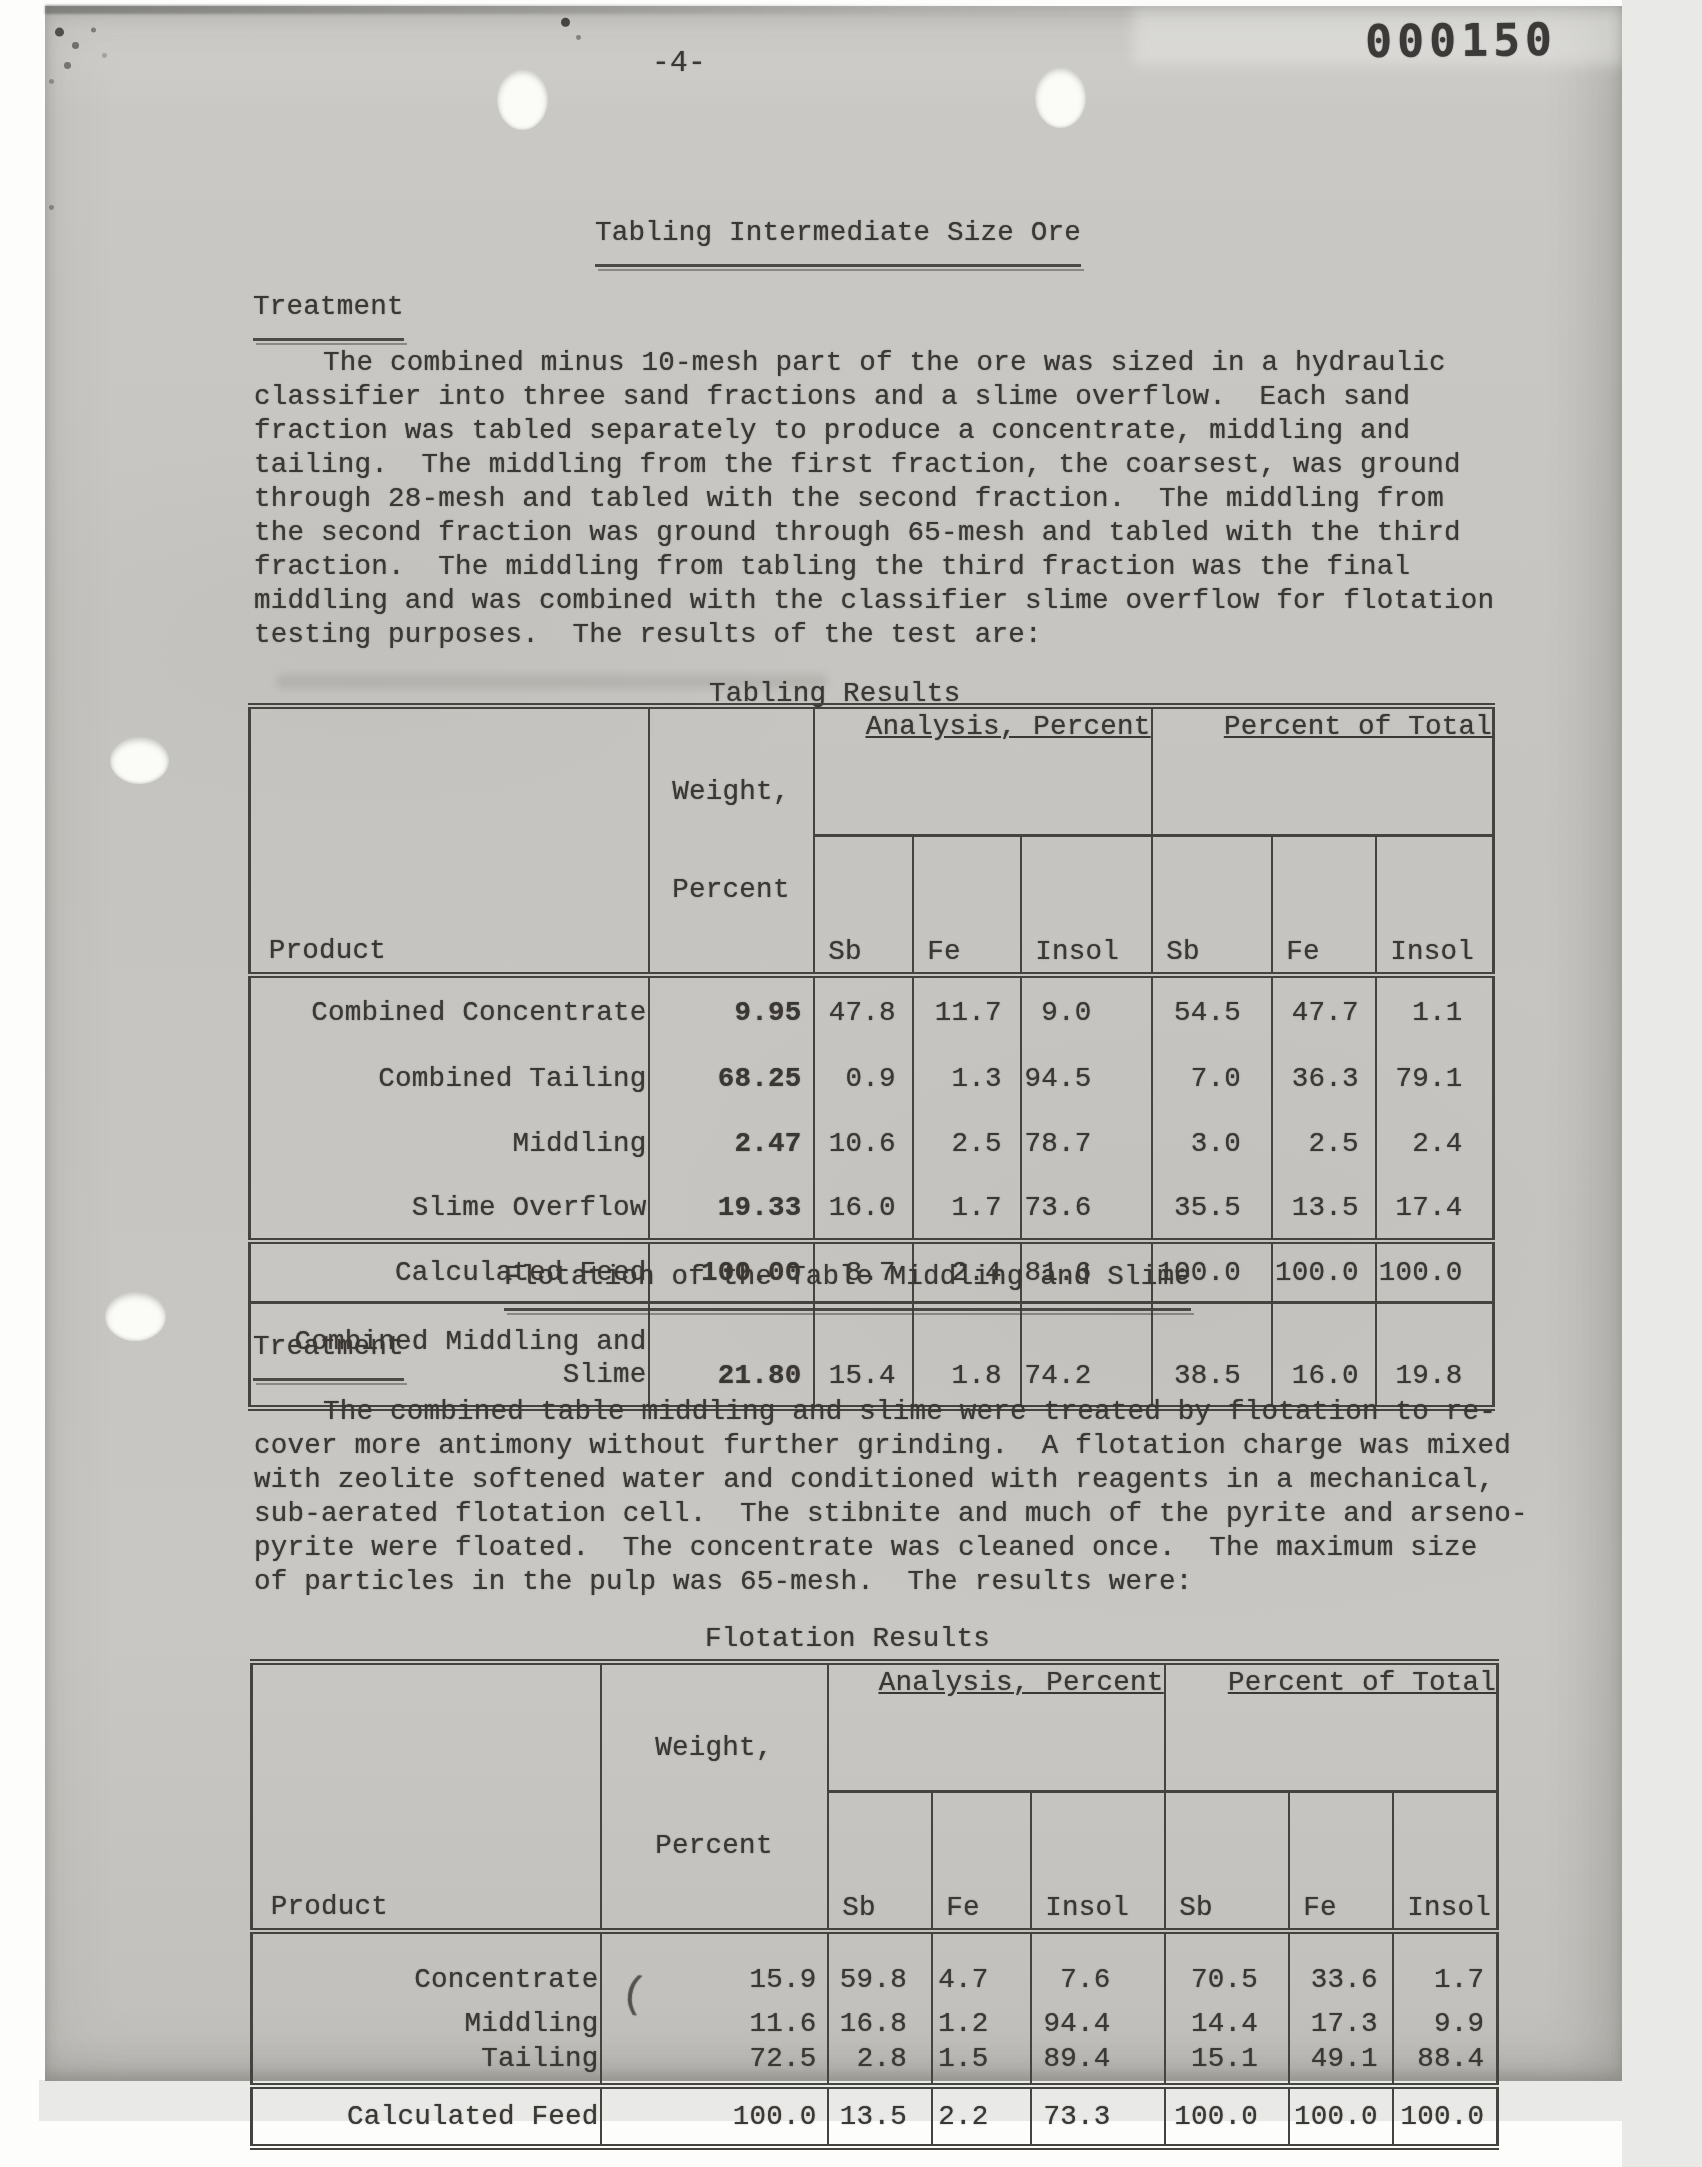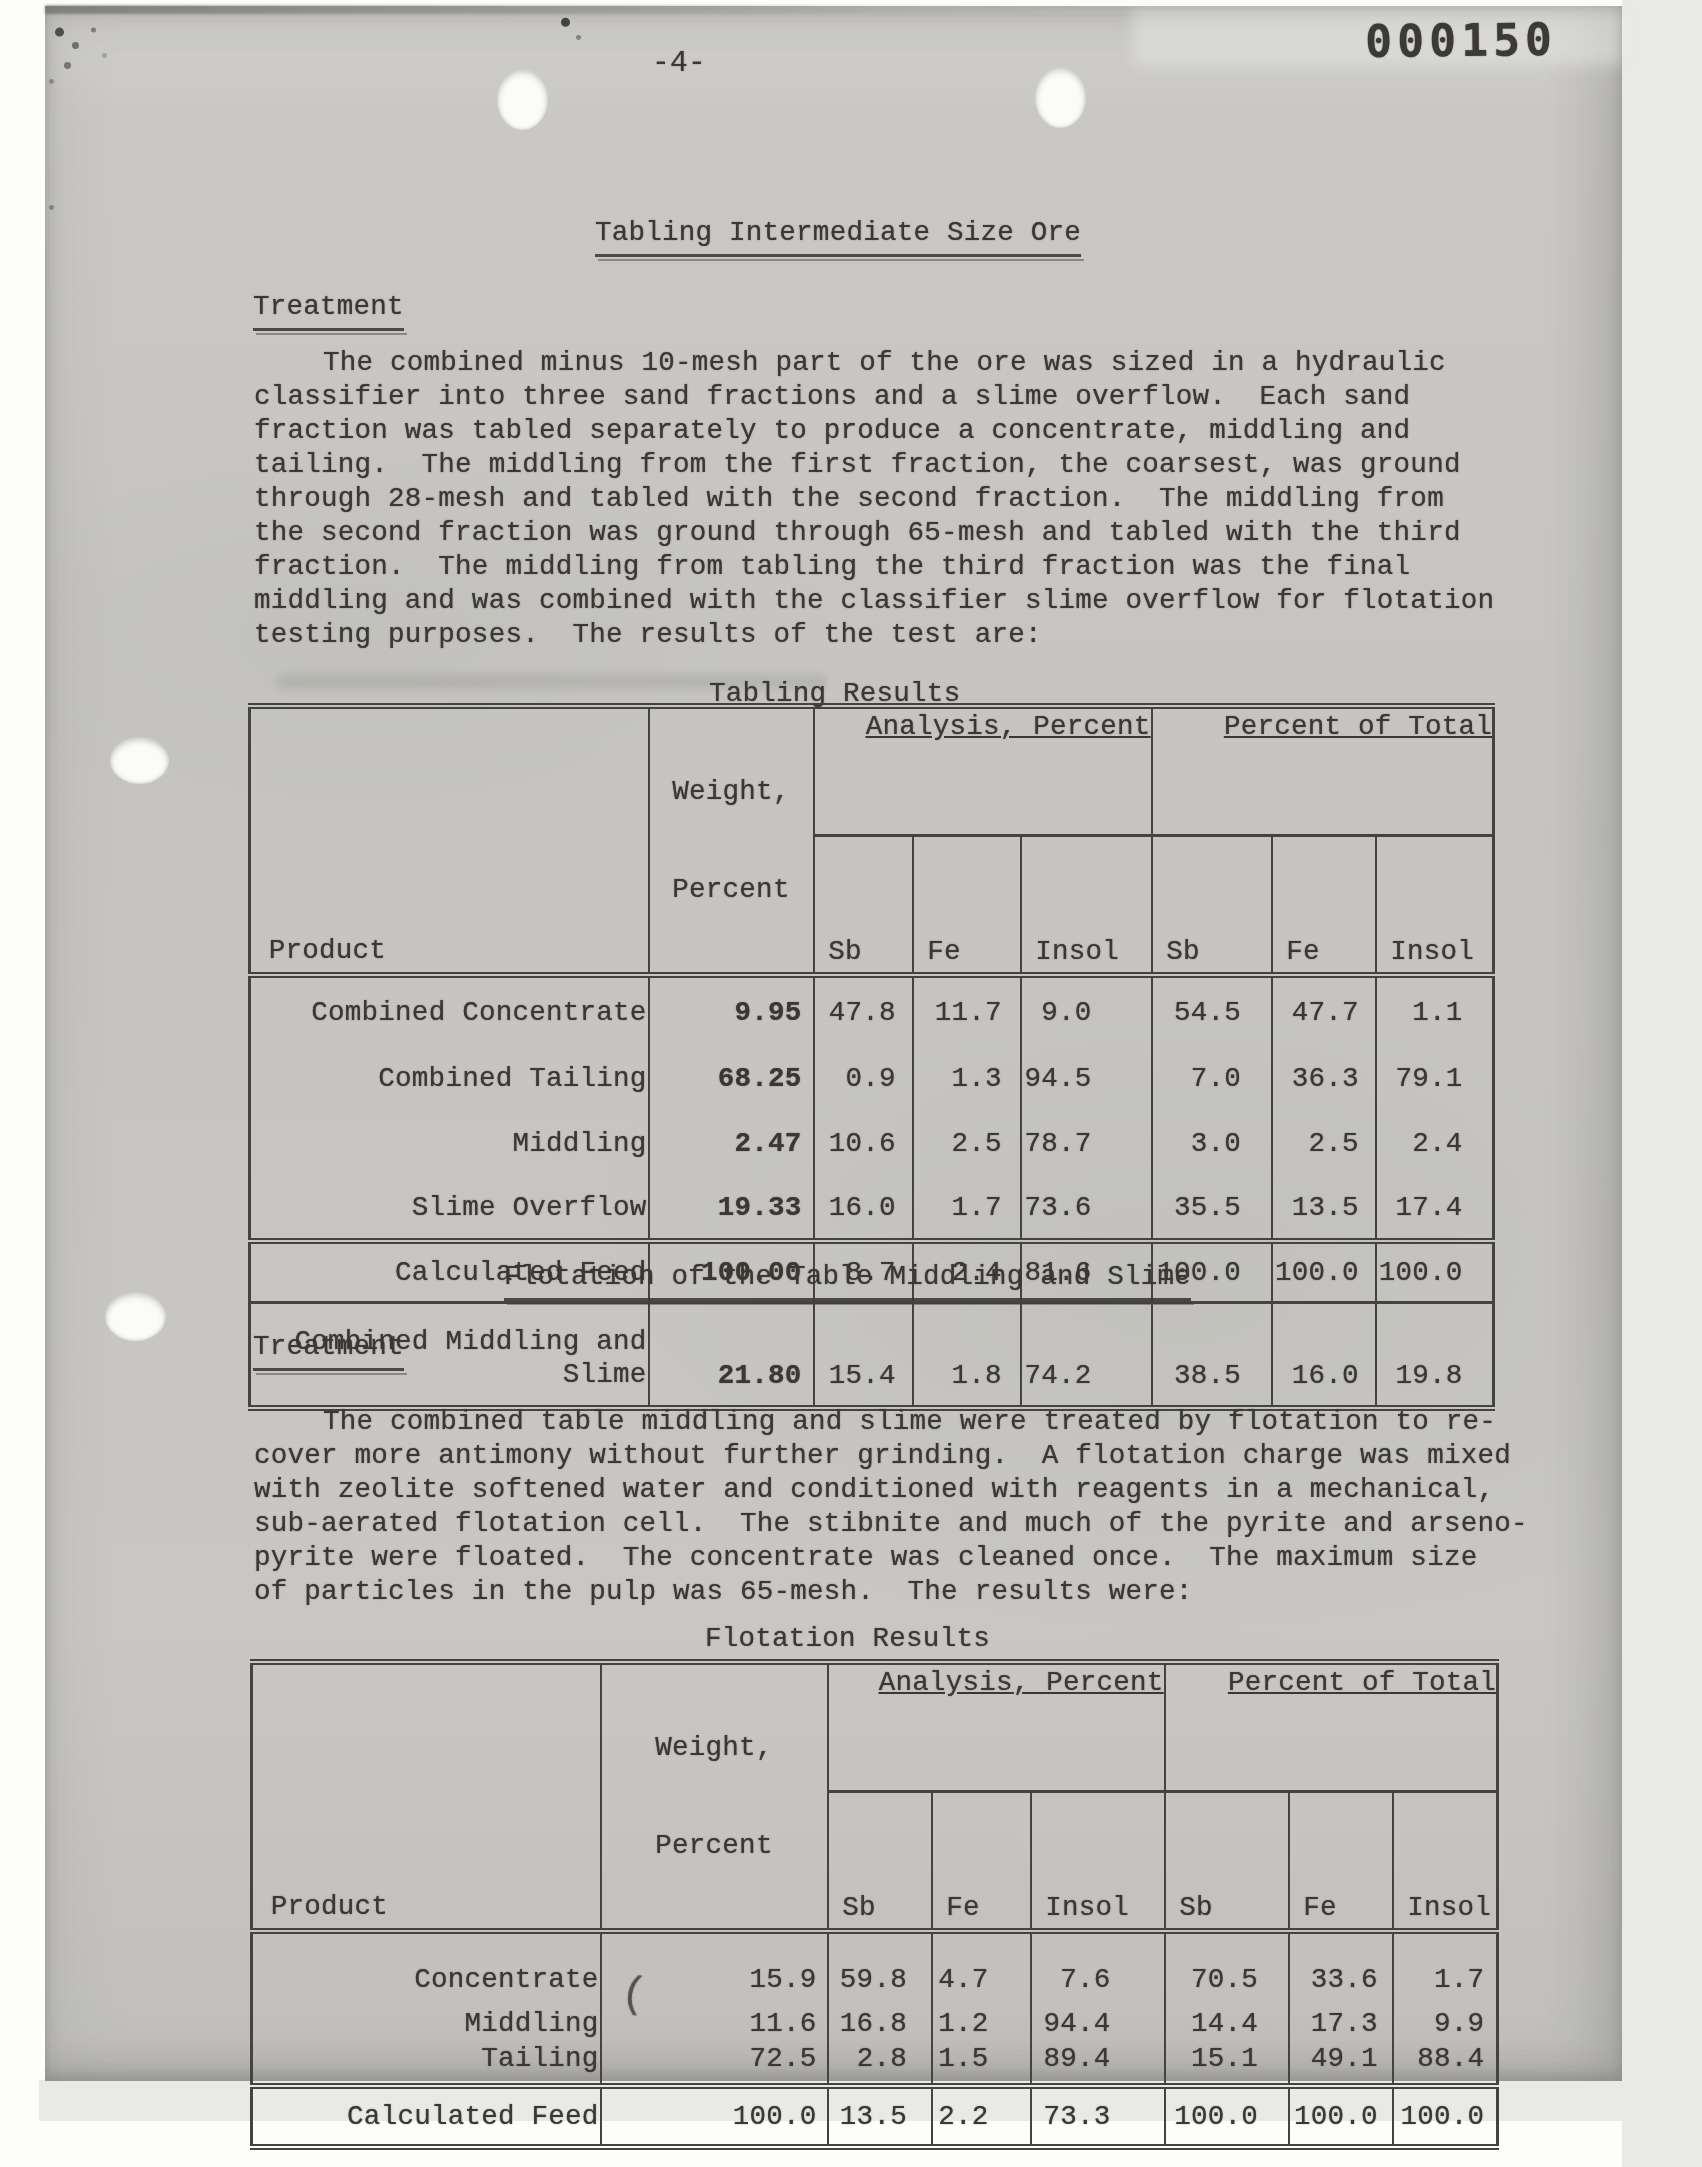--- a/index.html
+++ b/index.html
@@ -71,39 +71,39 @@
   .hole-l1{left:110px;top:737px;width:59px;height:47px;}
   .hole-l2{left:105px;top:1292px;width:61px;height:49px;}
 
   
   .tw{
     font-size:27.6px;letter-spacing:0.2px;white-space:pre;
     text-shadow:0 0 1.2px rgba(50,48,44,.75);
   }
   .uline{
     display:inline-block;border-bottom:3px solid rgba(62,60,55,.9);
-    padding-bottom:6px;position:relative;
+    padding-bottom:16px;position:relative;
   }
   .uline::after{
     content:'';position:absolute;left:3px;right:-3px;bottom:-6.9px;height:2px;
     background:rgba(62,60,55,.45);
   }
 
   .pageno{left:652px;top:46px;font-size:29.6px;}
   .stamp{
     left:1365px;top:13.8px;font-size:45px;font-weight:bold;letter-spacing:4.9px;
     color:#2e2d2b;white-space:pre;transform:rotate(-0.6deg);
     text-shadow:0 0 1.5px rgba(40,40,38,.6);opacity:.92;
     font-family:"DejaVu Sans Mono",monospace;
   }
   .title1{left:595px;top:217px;}
   .treat1{left:253px;top:291px;}
   .para{line-height:34px;}
   .para1{left:254px;top:346px;}
-  .para2{left:254px;top:1395px;margin-top:10px;}
+  .para2{left:254px;top:1395px;}
   .para > div:first-child{padding-left:69px;}
   .tbl-title1{left:709px;top:678px;}
   .title2{left:504px;top:1261px;}
   .treat2{left:253px;top:1331px;}
   .tbl-title2{left:705px;top:1623px;}
   .stray{
     left:621px;top:1970px;font-size:43px;color:rgba(70,70,65,.28);
     transform:rotate(8deg);
   }
 

